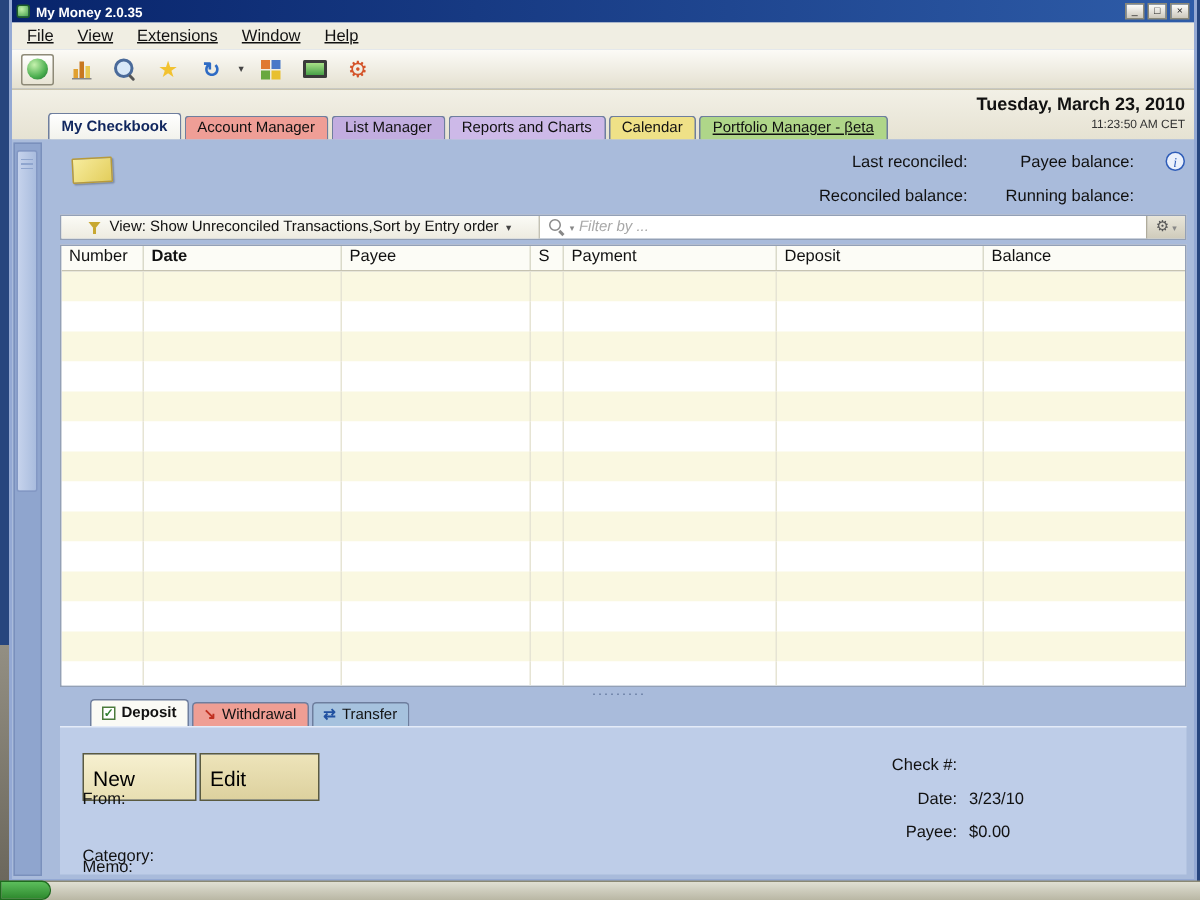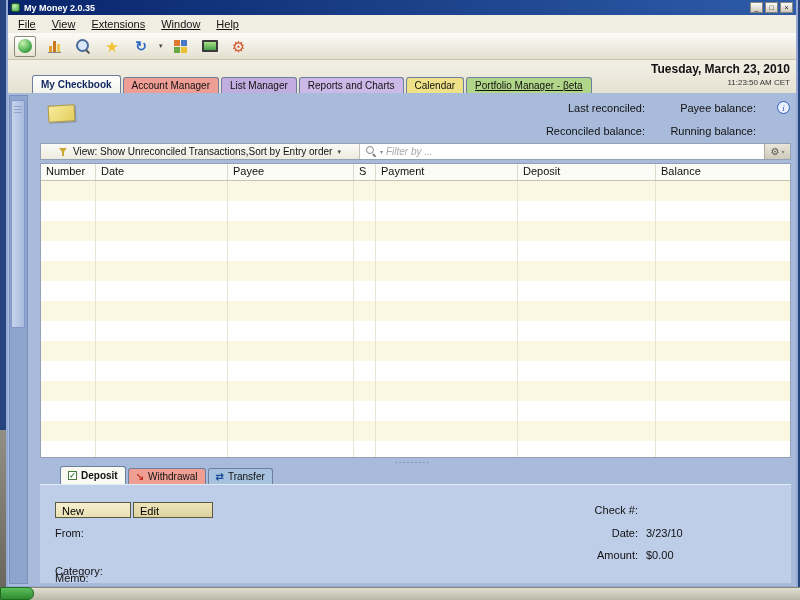--- a/index.html
+++ b/index.html
@@ -104,21 +104,21 @@
   .splitter{height:8px;display:flex;align-items:center;justify-content:center;color:#5A6E96;font-size:9px;letter-spacing:1px;flex:0 0 auto;cursor:row-resize;}
 
   .bottom-panel{position:relative;height:117px;margin:0 2px 0 8px;flex:0 0 auto;}
   .btabs{position:absolute;top:0;left:20px;display:flex;align-items:flex-end;gap:2px;height:18px;z-index:2;}
   .btab{height:16px;padding:0 7px;font-size:10px;display:flex;align-items:center;gap:4px;border:1px solid #6E7E9E;border-bottom:none;border-radius:3px 3px 0 0;white-space:nowrap;cursor:default;}
   .btab.active{height:18px;background:#FAFAF5;font-weight:bold;}
   .dep-icon{width:9px;height:9px;background:#fff;border:1px solid #4A7A3A;color:#2E7D2E;font-size:8px;line-height:8px;text-align:center;font-weight:bold;}
   .wd-icon{color:#C03020;font-weight:bold;font-size:10px;line-height:10px;}
   .tr-icon{color:#2050A0;font-weight:bold;font-size:10px;line-height:10px;}
   .panel-body{position:absolute;top:18px;left:0;right:0;bottom:0;background:#BECDE8;border-top:1px solid #E4EBF8;font-size:11px;}
-  .btn{position:absolute;height:16px;border:1px solid #5A5A40;font-size:11px;text-align:left;padding:1px 0 0 6px;font-family:"Liberation Sans",sans-serif;cursor:default;}
+  .btn{position:absolute;height:32px;border:1px solid #5A5A40;font-size:14px;text-align:left;padding:1px 0 0 6px;font-family:"Liberation Sans",sans-serif;cursor:default;}
   .btn-new{left:15px;top:17px;width:76px;background:linear-gradient(#F6F0D0,#E8DFB2);}
   .btn-edit{left:93px;top:17px;width:80px;background:linear-gradient(#EDE4BA,#DDD19E);}
   .fld{position:absolute;white-space:nowrap;}
   .fld-from{left:15px;top:42px;}
   .fld-cat{left:15px;top:80px;}
   .fld-memo{left:15px;top:87px;}
   .rlabel{position:absolute;left:470px;width:128px;text-align:right;white-space:nowrap;}
   .rvalue{position:absolute;left:606px;white-space:nowrap;}
   .r1{top:19px;} .r2{top:42px;} .r3{top:64px;}
 </style>
@@ -233,21 +233,21 @@
         </span>
         <span class="gear-box">
           <span class="gear-s">⚙</span>
           <span class="caret-s">▾</span>
         </span>
       </div>
 
       <div class="table">
         <div class="thead">
             <div class="hcell" style="width: 55px;">Number</div>
-            <div class="hcell" style="width: 132px;">Date</div>
+            <div class="hcell" style="width: 132px; font-weight: bold;">Date</div>
             <div class="hcell" style="width: 126px;">Payee</div>
             <div class="hcell" style="width: 22px;">S</div>
             <div class="hcell" style="width: 142px;">Payment</div>
             <div class="hcell" style="width: 138px;">Deposit</div>
             <div class="hcell" style="width: 135px; flex: 1 1 0%;">Balance</div>
           </div>
         <div class="tbody">
             <div class="trow odd">
               <div class="tcell" style="width: 55px;"></div>
               <div class="tcell" style="width: 132px;"></div>
@@ -396,21 +396,21 @@
         </div>
         <div class="panel-body">
           <button class="btn btn-new">New</button>
           <button class="btn btn-edit">Edit</button>
           <span class="fld fld-from">From:</span>
           <span class="fld fld-cat">Category:</span>
           <span class="fld fld-memo">Memo:</span>
           <span class="rlabel r1">Check #:</span>
           <span class="rlabel r2">Date:</span>
           <span class="rvalue r2">3/23/10</span>
-          <span class="rlabel r3">Amount:</span>
+          <span class="rlabel r3">Payee:</span>
           <span class="rvalue r3">$0.00</span>
         </div>
       </div>
 
     </div>
   </div>
 </div>
 
 <div class="taskbar">
   <div class="start-button"></div>

